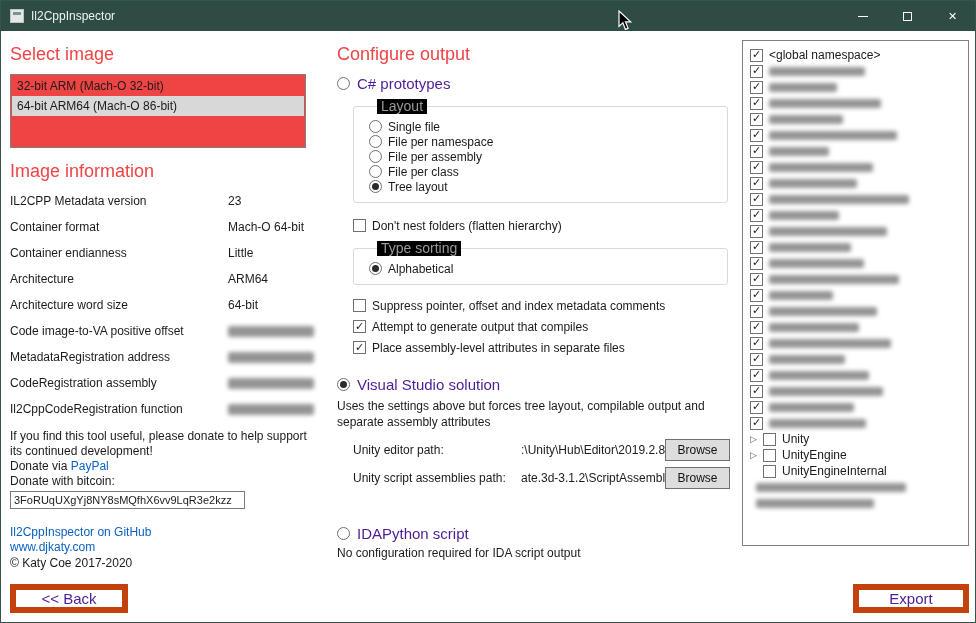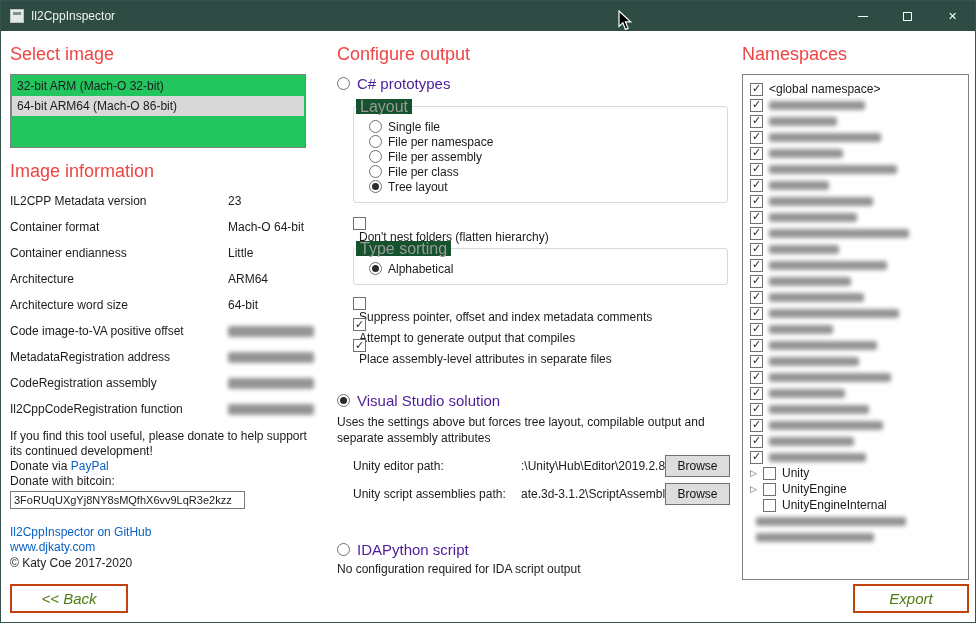--- a/index.html
+++ b/index.html
@@ -19,53 +19,53 @@
   .link{color:#0b61c2;cursor:pointer;}
   .blur-bar{display:inline-block;height:9px;background:#949494;border-radius:2px;filter:blur(2px);vertical-align:middle;}
   
   .radio{width:13px;height:13px;border:1px solid #707070;border-radius:50%;background:#fff;display:inline-block;position:relative;flex:none;}
   .radio.on::after{content:"";position:absolute;left:2px;top:2px;right:2px;bottom:2px;background:#2b2b2b;border-radius:50%;}
   .checkbox{width:13px;height:13px;border:1px solid #707070;background:#fff;display:inline-flex;align-items:center;justify-content:center;flex:none;}
   .checkbox.on::after{content:"✓";font-size:11px;line-height:1;color:#1f1f1f;margin-top:-1px;}
   
   .col-left{position:absolute;left:9px;top:0;bottom:0;width:320px;}
   .col-left .h-blue{margin-top:13px;}
-  .listbox{margin-top:9px;width:296px;height:74px;border:1px solid #808080;padding:1px;background:#22c55e;}
+  .listbox{margin-top:9px;width:296px;height:74px;border:1px solid #808080;padding:1px;background:#ef4444;}
   .list-item{height:20px;line-height:20px;padding:0 5px;white-space:nowrap;}
   .list-item.selected{background:#d8d8d8;}
   .h-info{margin-top:18px;}
   .info-table{margin-top:6px;}
   .info-row{display:flex;align-items:center;height:26px;}
   .info-label{width:218px;}
   .info-value{flex:1;}
   .val-bar{width:86px;height:11px;}
   .donate-text{margin-top:7px;width:302px;line-height:15px;}
   .donate-line{line-height:15px;}
   .bitcoin-input{margin-top:2px;width:235px;height:18px;border:1px solid #7a7a7a;font-family:"Liberation Sans",sans-serif;font-size:11px;padding:0 3px;color:#1b1b1b;background:#fff;}
   .link-line{line-height:15px;}
   .link-line.github{margin-top:16px;}
   .copyright{margin-top:1px;line-height:15px;}
-  .big-btn{position:absolute;height:29px;background:#fff;border:2px solid #c2410c;color:#4d7c0f;font-size:15px;font-family:"Liberation Sans",sans-serif;cursor:pointer;font-style:italic;}
+  .big-btn{position:absolute;height:29px;background:#fff;border:6px solid #c2410c;color:#4c1d95;font-size:15px;font-family:"Liberation Sans",sans-serif;cursor:pointer;}
   .back-btn{left:0;bottom:9px;width:118px;}
   .export-btn{right:0;bottom:9px;width:116px;}
   
   .col-mid{position:absolute;left:336px;top:0;bottom:0;width:396px;}
   .col-mid .h-blue{margin-top:13px;}
   .mode-row{display:flex;align-items:center;margin-top:10px;}
   .mode-row .radio{margin-right:7px;}
   .mode-label{font-size:15px;color:#4c1d95;}
   .groupbox{position:relative;margin:14px 5px 0 16px;border:1px solid #d9d9d9;border-radius:3px;padding:12px 10px 8px 10px;}
-  .gb-label{position:absolute;top:-8px;left:2px;background:#14532d;padding:0 4px;color:#9a9a9a;font-size:16px;line-height:15px;}
+  .gb-label{position:absolute;top:-8px;left:23px;background:#000000;padding:0 4px;color:#9a9a9a;font-size:14px;line-height:15px;}
   .opt-row{display:flex;align-items:center;height:15px;margin-left:5px;}
   .opt-label{margin-left:6px;}
-  .check-row{display:flex;align-items:flex-start;margin:4px 0 0 16px;height:17px;flex-direction:column;}
+  .check-row{display:flex;align-items:center;margin:4px 0 0 16px;height:17px;}
   .check-row.flatten{margin-top:14px;}
   .check-label{margin-left:6px;}
   .checks{margin-top:12px;}
-  .mode-row.vs{margin-top:36px;}
+  .mode-row.vs{margin-top:20px;}
   .vs-desc{margin:5px 0 0 0;width:376px;line-height:16px;}
   .path-row{display:flex;align-items:center;margin:9px 3px 0 16px;}
   .path-row.second{margin-top:6px;}
   .path-label{width:168px;flex:none;}
   .path-value{flex:1;text-align:right;padding-right:9px;white-space:nowrap;overflow:hidden;}
   .browse-btn{width:65px;height:22px;border:1px solid #707070;background:#dddddd;font-family:"Liberation Sans",sans-serif;font-size:12px;color:#111;cursor:pointer;flex:none;}
   .mode-row.ida{margin-top:36px;}
   .ida-desc{margin-top:4px;line-height:15px;}
   
   .col-right{position:absolute;left:741px;top:0;bottom:0;width:227px;}
@@ -236,21 +236,20 @@
       </div>
 
       <div class="mode-row ida">
         <span class="radio"></span>
         <span class="mode-label">IDAPython script</span>
       </div>
       <div class="ida-desc">No configuration required for IDA script output</div>
     </div>
 
     <div class="col-right">
-      <div class="h-blue">Namespaces</div>
       <div class="ns-panel">
           <div class="ns-row">
             <span class="checkbox on"></span>
             <span class="ns-label">&lt;global namespace&gt;</span>
           </div>
           <div class="ns-row">
             <span class="checkbox on"></span>
             <span class="blur-bar" style="width: 96px;"></span>
           </div>
           <div class="ns-row">

